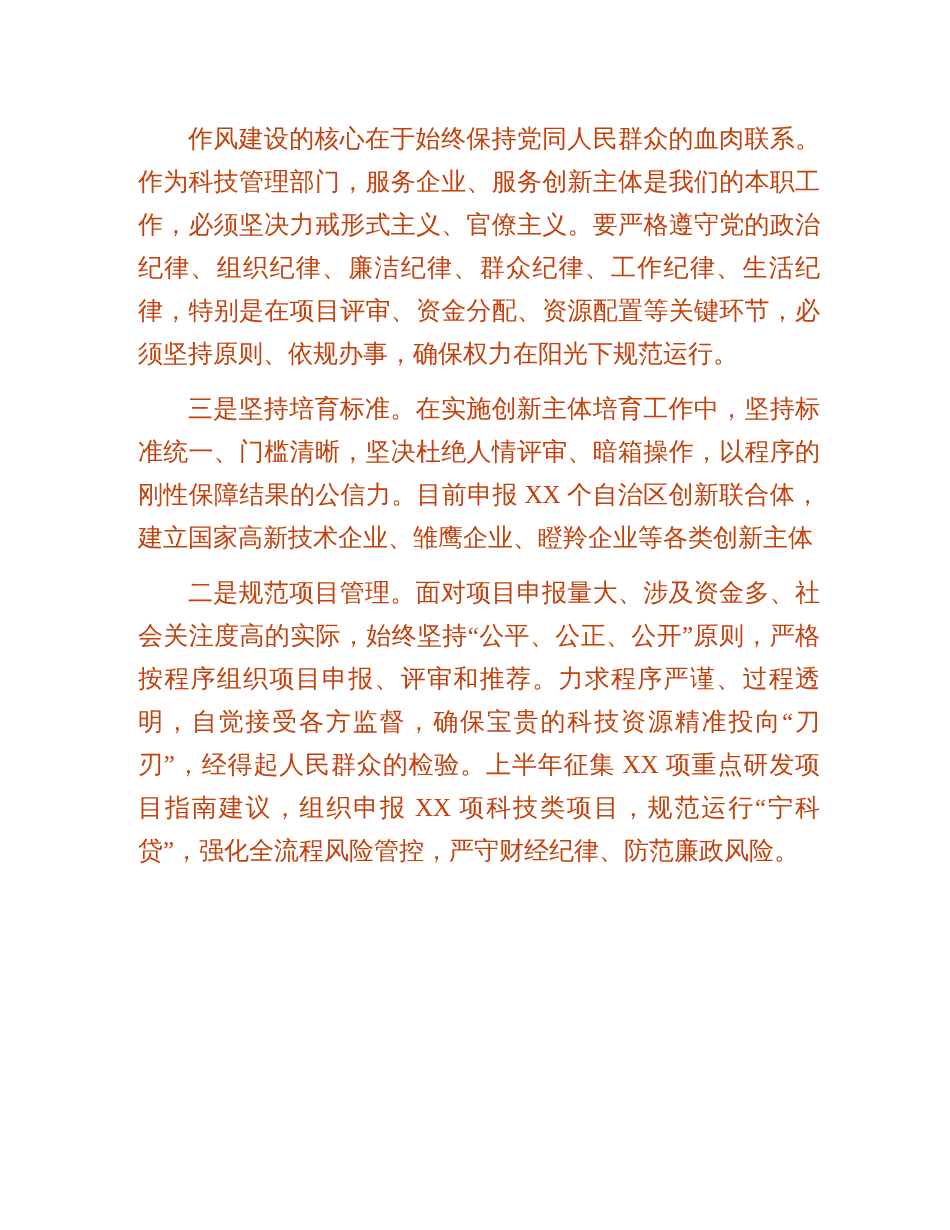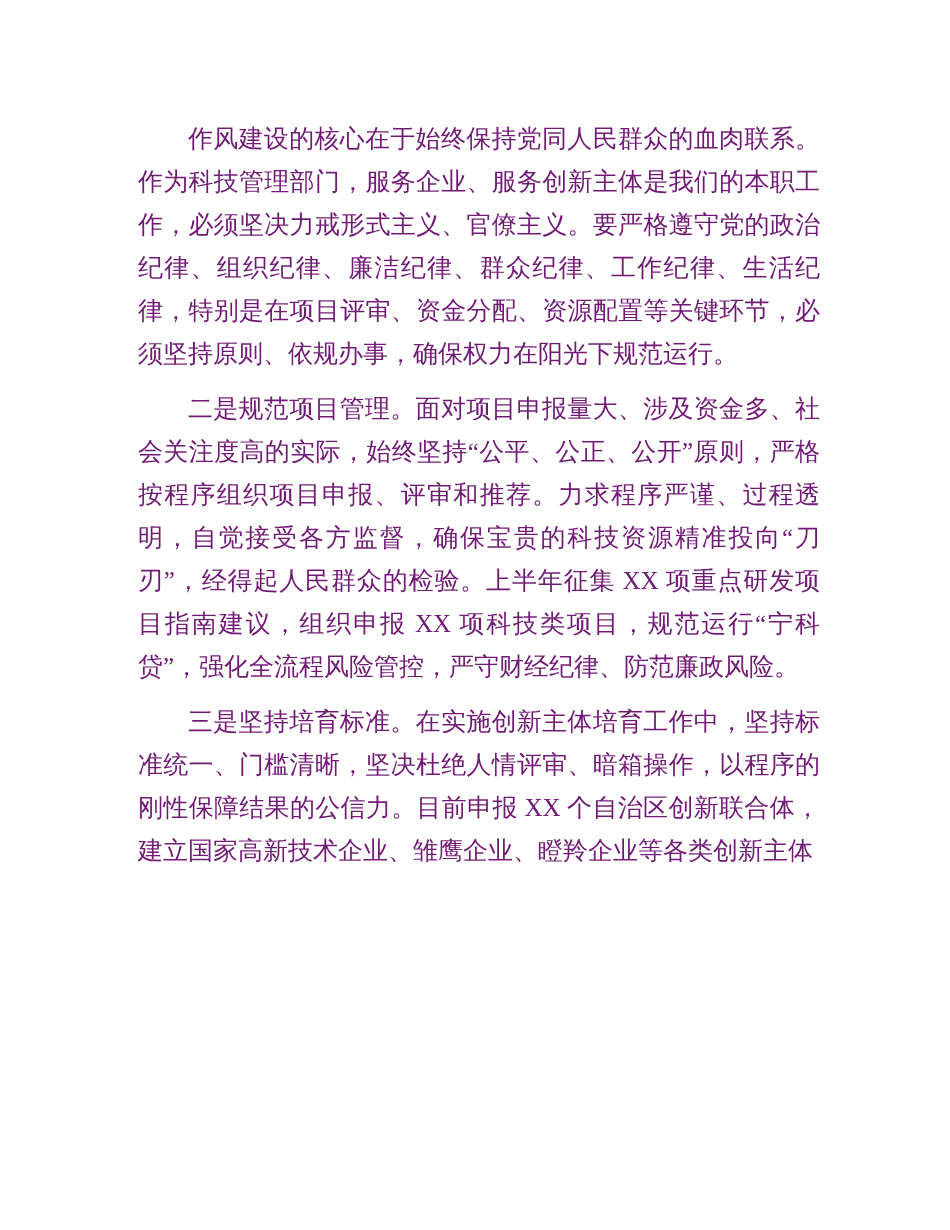--- a/index.html
+++ b/index.html
@@ -18,30 +18,30 @@
     height: 1230px;
     padding: 117px 130px 0 138px;
     background: #ffffff;
   }
   .doc-body p {
     margin: 0 0 12px 0;
     font-family: "Liberation Serif", "DejaVu Serif", serif;
     font-size: 25px;
     line-height: 43px;
     font-weight: 400;
-    color: #701a75;
+    color: #c2410c;
     text-align: justify;
     text-indent: 2em;
     line-break: strict;
     word-break: normal;
     letter-spacing: 0;
   }
 </style>
 </head>
 <body>
 
 <div class="doc-page">
   <div class="doc-body">
     <p>作风建设的核心在于始终保持党同人民群众的血肉联系。作为科技管理部门，服务企业、服务创新主体是我们的本职工作，必须坚决力戒形式主义、官僚主义。要严格遵守党的政治纪律、组织纪律、廉洁纪律、群众纪律、工作纪律、生活纪律，特别是在项目评审、资金分配、资源配置等关键环节，必须坚持原则、依规办事，确保权力在阳光下规范运行。</p>
+    <p>三是坚持培育标准。在实施创新主体培育工作中，坚持标准统一、门槛清晰，坚决杜绝人情评审、暗箱操作，以程序的刚性保障结果的公信力。目前申报 XX 个自治区创新联合体，建立国家高新技术企业、雏鹰企业、瞪羚企业等各类创新主体</p>
     <p>二是规范项目管理。面对项目申报量大、涉及资金多、社会关注度高的实际，始终坚持“公平、公正、公开”原则，严格按程序组织项目申报、评审和推荐。力求程序严谨、过程透明，自觉接受各方监督，确保宝贵的科技资源精准投向“刀刃”，经得起人民群众的检验。上半年征集 XX 项重点研发项目指南建议，组织申报 XX 项科技类项目，规范运行“宁科贷”，强化全流程风险管控，严守财经纪律、防范廉政风险。</p>
-    <p>三是坚持培育标准。在实施创新主体培育工作中，坚持标准统一、门槛清晰，坚决杜绝人情评审、暗箱操作，以程序的刚性保障结果的公信力。目前申报 XX 个自治区创新联合体，建立国家高新技术企业、雏鹰企业、瞪羚企业等各类创新主体</p>
   </div>
 </div>
 
 </body></html>

